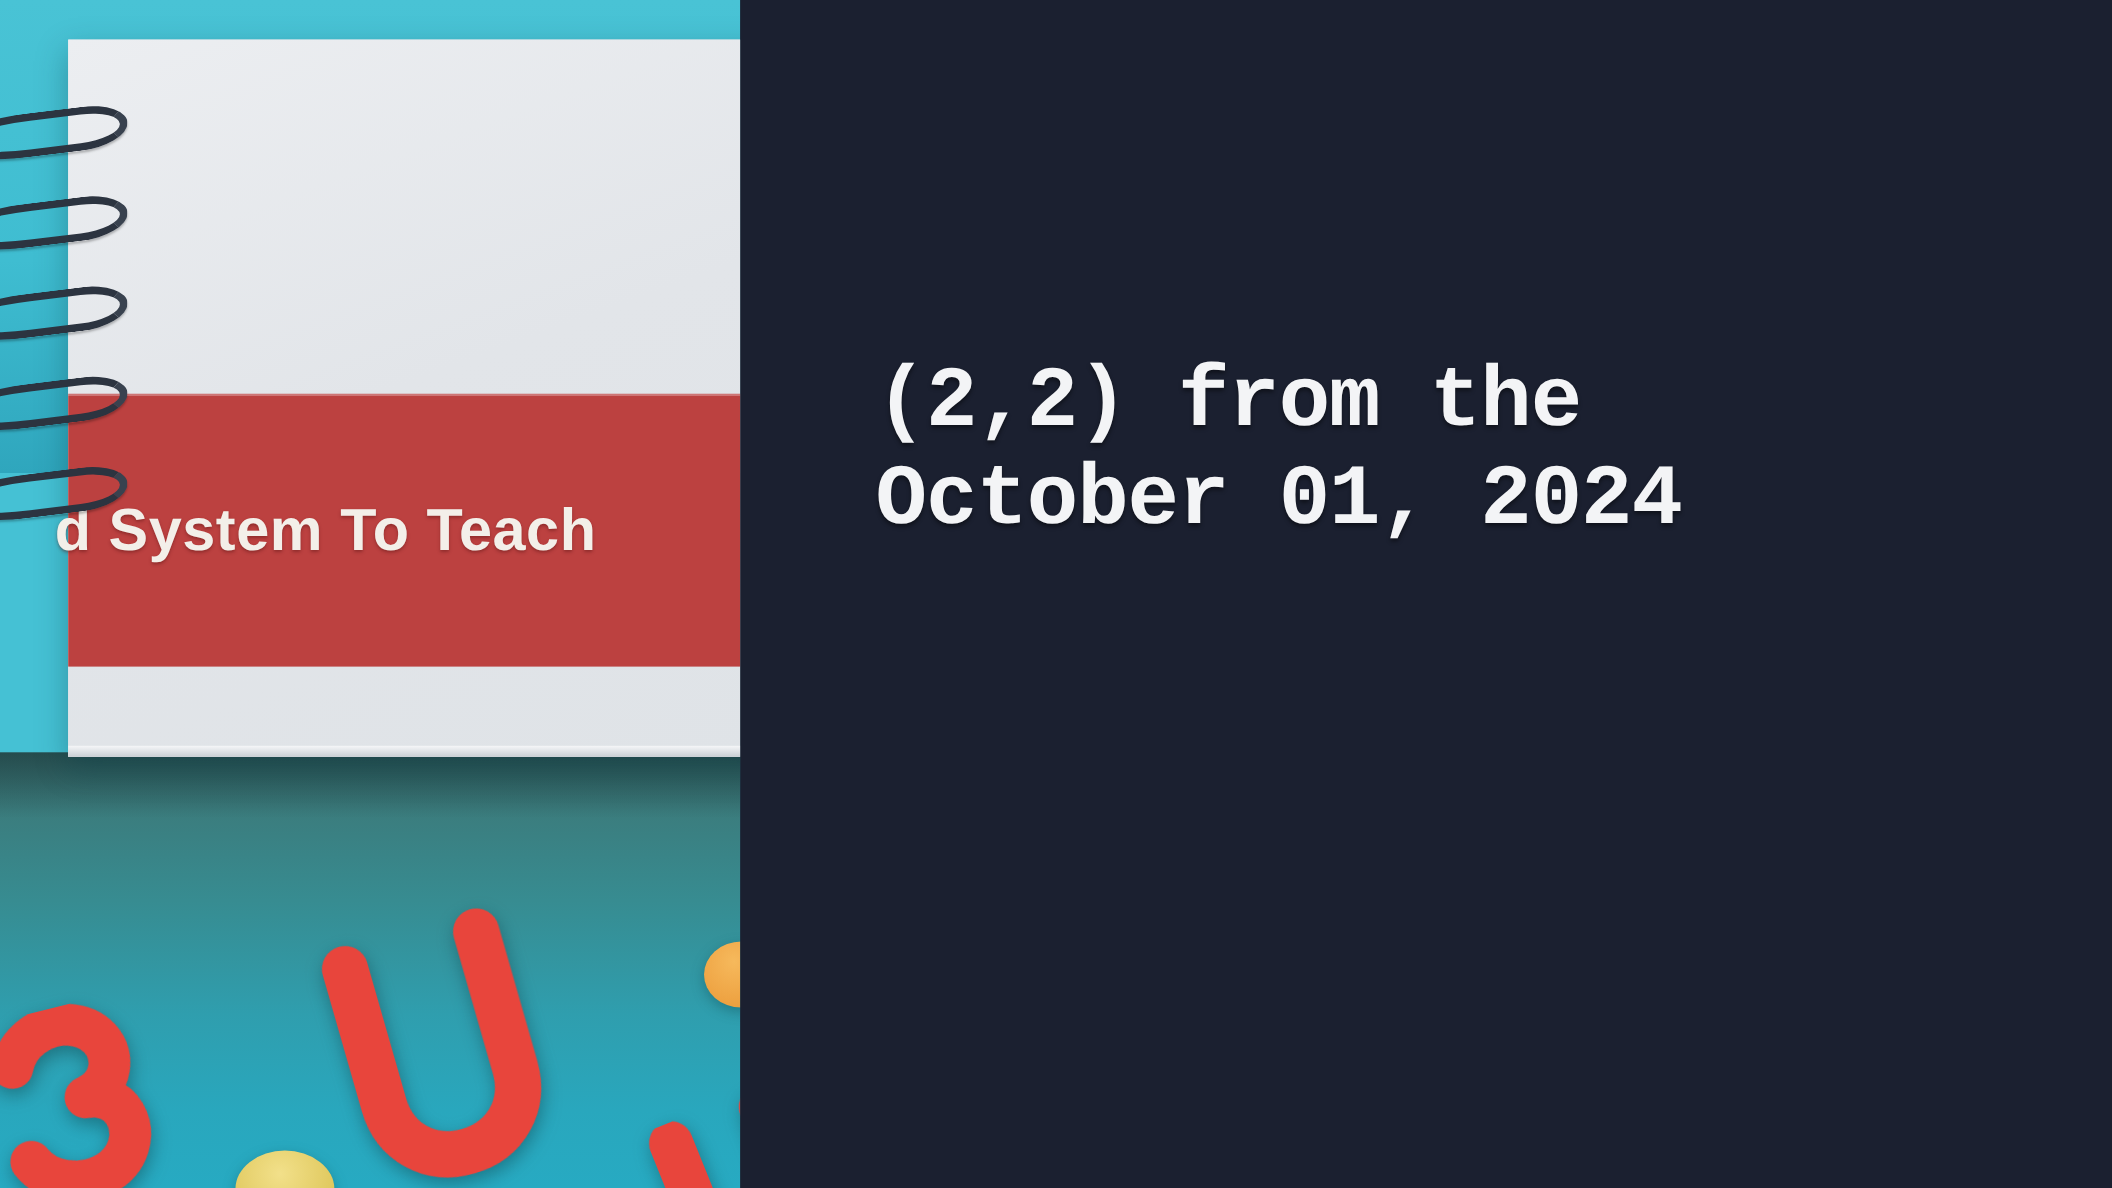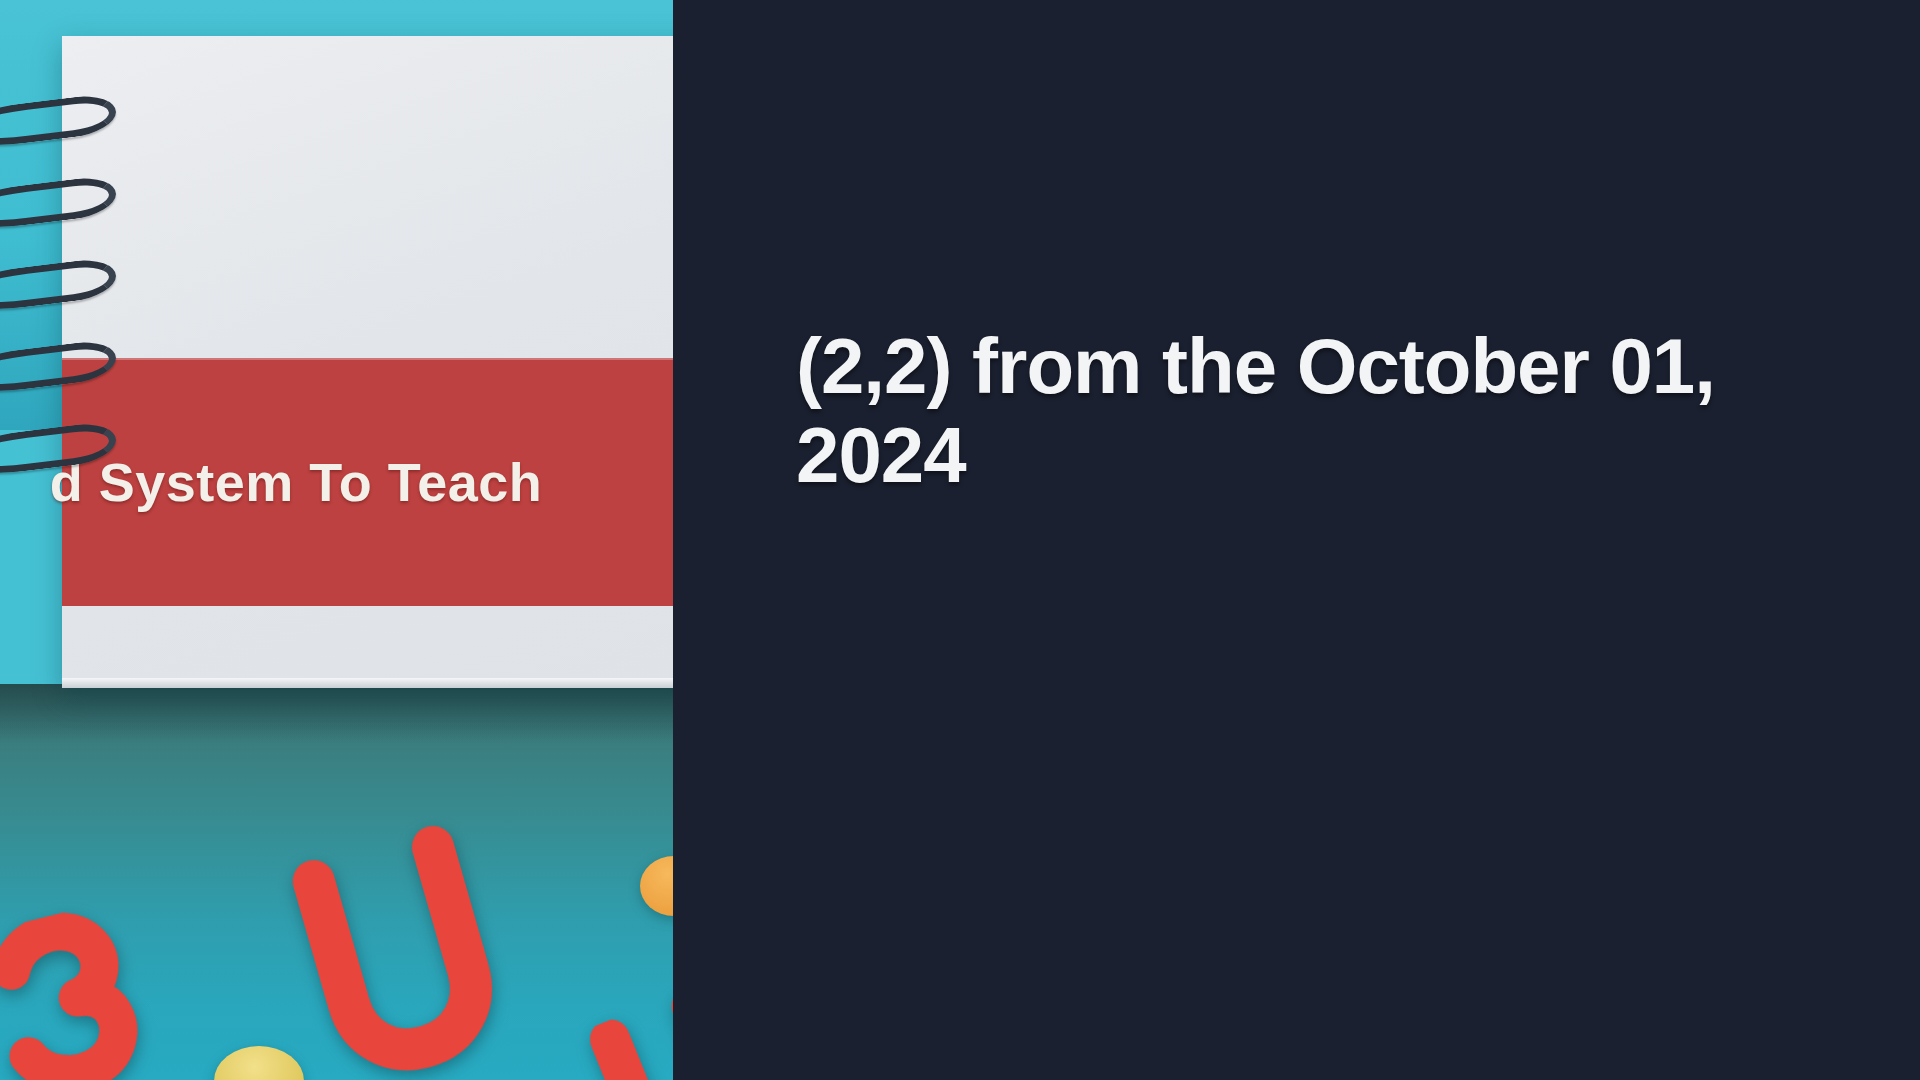--- a/index.html
+++ b/index.html
@@ -197,21 +197,21 @@
     width: 1000px;
   }
 
   .caption-text {
     color: #f3f4f6;
     font-size: 78px;
     line-height: 1.14;
     font-weight: 700;
     letter-spacing: -1px;
     text-shadow: 0 3px 4px rgba(0,0,0,.45);
-    font-family: Liberation Sans, sans-serif;
+    font-family: Liberation Mono, monospace;
     margin: 0;
     white-space: pre-line;
   }
 </style>
 </head>
 <body>
 
 <div id="stage">
 
   <div class="media-panel">

